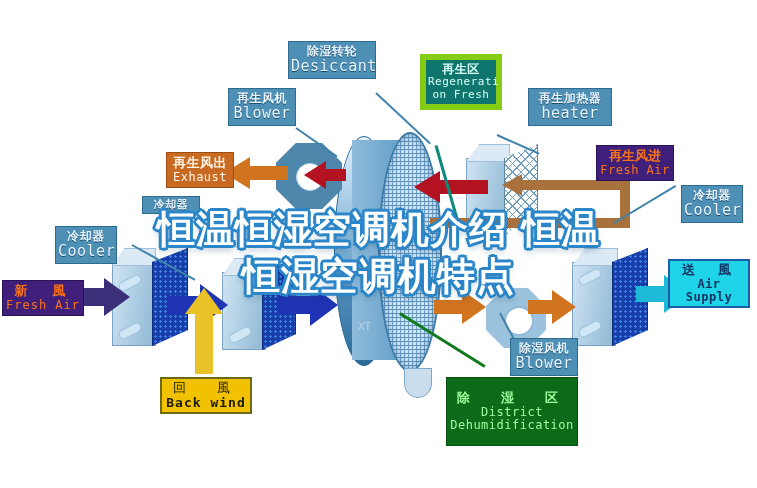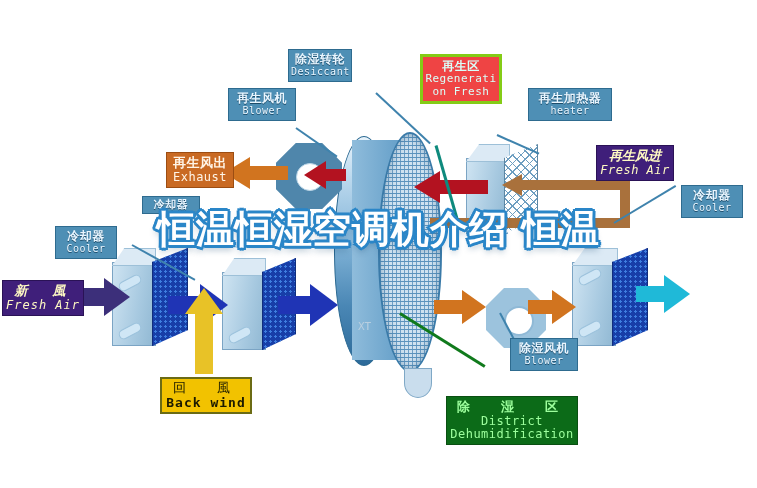--- a/index.html
+++ b/index.html
@@ -10,34 +10,34 @@
   
   .lbl{position:absolute;box-sizing:border-box;text-align:center;line-height:1.12;
        letter-spacing:.5px;z-index:40;}
   .lbl .cn{display:block;font-family:"DejaVu Sans", sans-serif;font-weight:bold;}
   .lbl .en{display:block;font-family:"DejaVu Sans Mono","Liberation Mono",monospace;}
 
   
   .lbl-blue{background:#4e8fb5;border:1px solid #2e6b8f;color:#eaf6ff;
             text-shadow:0 1px 0 #1d4d6b;}
   .lbl-blue .cn{font-size:12px;}
-  .lbl-blue .en{font-size:10px;}
-
-  
-  .lbl-teal{background:#ef4444;border:3px solid #84cc16;color:#d9fff9;}
+  .lbl-blue .en{font-size:15px;}
+
+  
+  .lbl-teal{background:#0f766e;border:6px solid #84cc16;color:#d9fff9;}
   .lbl-teal .cn{font-size:12px;}
   .lbl-teal .en{font-size:11px;}
 
   
   .lbl-orange{background:#c96a23;border:1px solid #9c4d12;color:#fff4e6;}
   .lbl-orange .cn{font-size:13px;}
   .lbl-orange .en{font-size:12px;}
 
   
-  .lbl-purple{background:#3f1f7a;border:1px solid #2a1256;color:#fef9c3;font-style:italic;}
+  .lbl-purple{background:#3f1f7a;border:1px solid #2a1256;color:#f97316;}
   .lbl-purple .cn{font-size:13px;letter-spacing:6px;}
   .lbl-purple .en{font-size:12px;}
 
   
   .lbl-cyan{background:#1fd4e8;border:2px solid #1a5fa8;color:#10315f;}
   .lbl-cyan .cn{font-size:13px;letter-spacing:5px;}
   .lbl-cyan .en{font-size:12px;font-weight:bold;}
 
   
   .lbl-green{background:#0c6b18;border:1px solid #0a4f12;color:#9dff9d;}
@@ -246,21 +246,21 @@
 
   <div class="leader" style="left:376px;top:92px;width:74px;transform:rotate(43deg);"></div>
   <div class="leader" style="left:296px;top:127px;width:50px;transform:rotate(35deg);"></div>
   <div class="leader teal" style="left:436px;top:144px;width:78px;transform:rotate(74deg);"></div>
   <div class="leader" style="left:497px;top:134px;width:46px;transform:rotate(24deg);"></div>
   <div class="leader" style="left:614px;top:222px;width:72px;transform:rotate(-31deg);"></div>
   <div class="leader" style="left:132px;top:244px;width:72px;transform:rotate(29deg);"></div>
   <div class="leader" style="left:500px;top:312px;width:62px;transform:rotate(62deg);"></div>
   <div class="leader green" style="left:400px;top:312px;width:100px;transform:rotate(32deg);"></div>
 
-  <div class="lbl lbl-blue" style="left:288px;top:41px;width:64px;padding:3px 2px;margin-top:8px;">
+  <div class="lbl lbl-blue" style="left:288px;top:41px;width:88px;padding:3px 2px;">
     <span class="cn">除湿转轮</span>
     <span class="en">Desiccant</span>
   </div>
 
   <div class="lbl lbl-blue" style="left:228px;top:88px;width:68px;padding:3px 2px;">
     <span class="cn">再生风机</span>
     <span class="en">Blower</span>
   </div>
 
   <div class="lbl lbl-teal" style="left:420px;top:54px;width:82px;padding:3px 2px;">
@@ -306,24 +306,29 @@
   <div class="lbl lbl-yellow" style="left:160px;top:377px;width:92px;padding:2px 2px;">
     <span class="cn">回　風</span>
     <span class="en" style="letter-spacing:1px;">Back wind</span>
   </div>
 
   <div class="lbl lbl-blue" style="left:510px;top:338px;width:68px;padding:3px 2px;">
     <span class="cn">除湿风机</span>
     <span class="en">Blower</span>
   </div>
 
-  <div class="lbl lbl-green" style="left:446px;top:377px;width:132px;padding:3px 2px;margin-top:19px;">
+  <div class="lbl lbl-green" style="left:446px;top:377px;width:132px;padding:13px 2px;">
     <span class="cn">除　湿　区</span>
     <span class="en">District</span>
     <span class="en">Dehumidification</span>
   </div>
 
+  <div class="lbl lbl-cyan" style="left:668px;top:259px;width:82px;padding:2px 2px;">
+    <span class="cn">送　風</span>
+    <span class="en">Air Supply</span>
+  </div>
 
   <div id="title-overlay">
     <span>恒温恒湿空调机介绍 恒温</span>
+    <span>恒湿空调机特点</span>
   </div>
 
 </div>
 
 </body></html>

